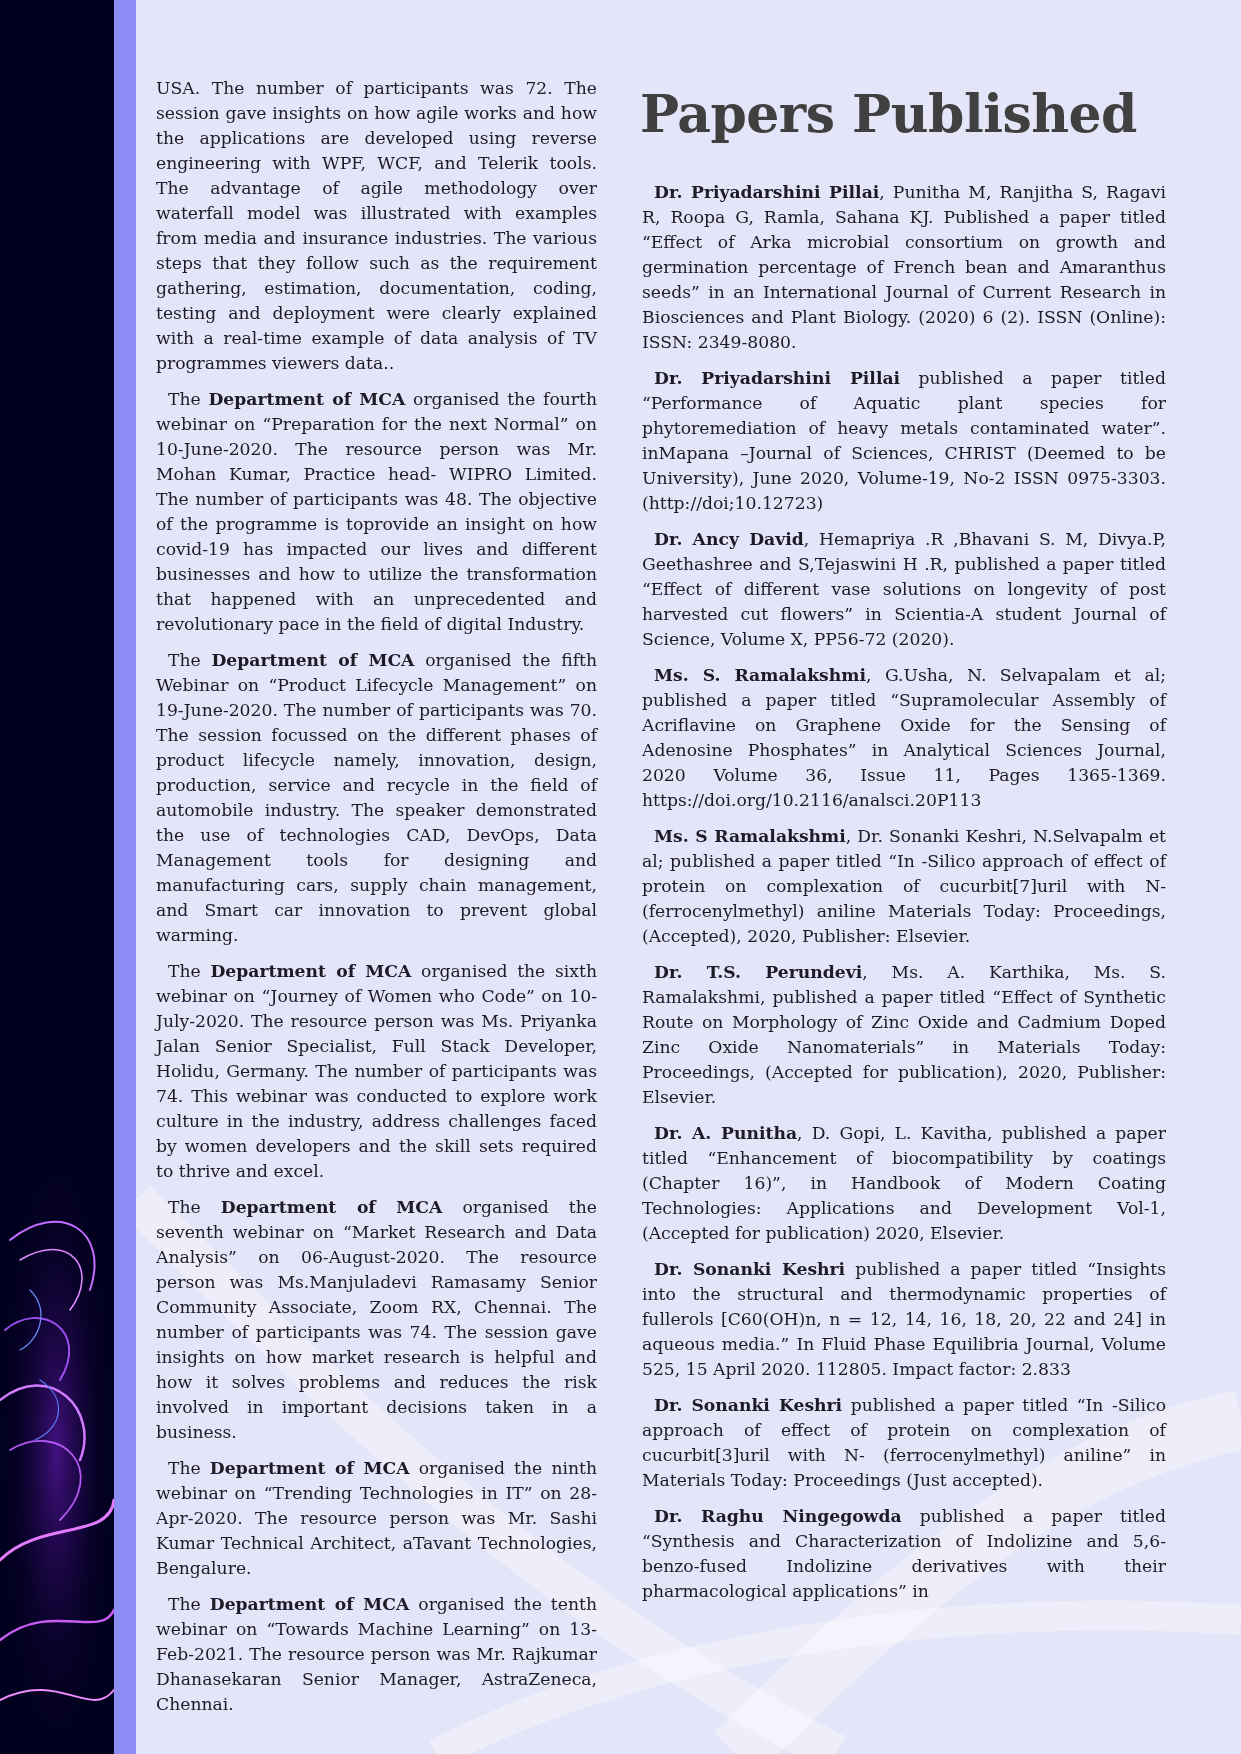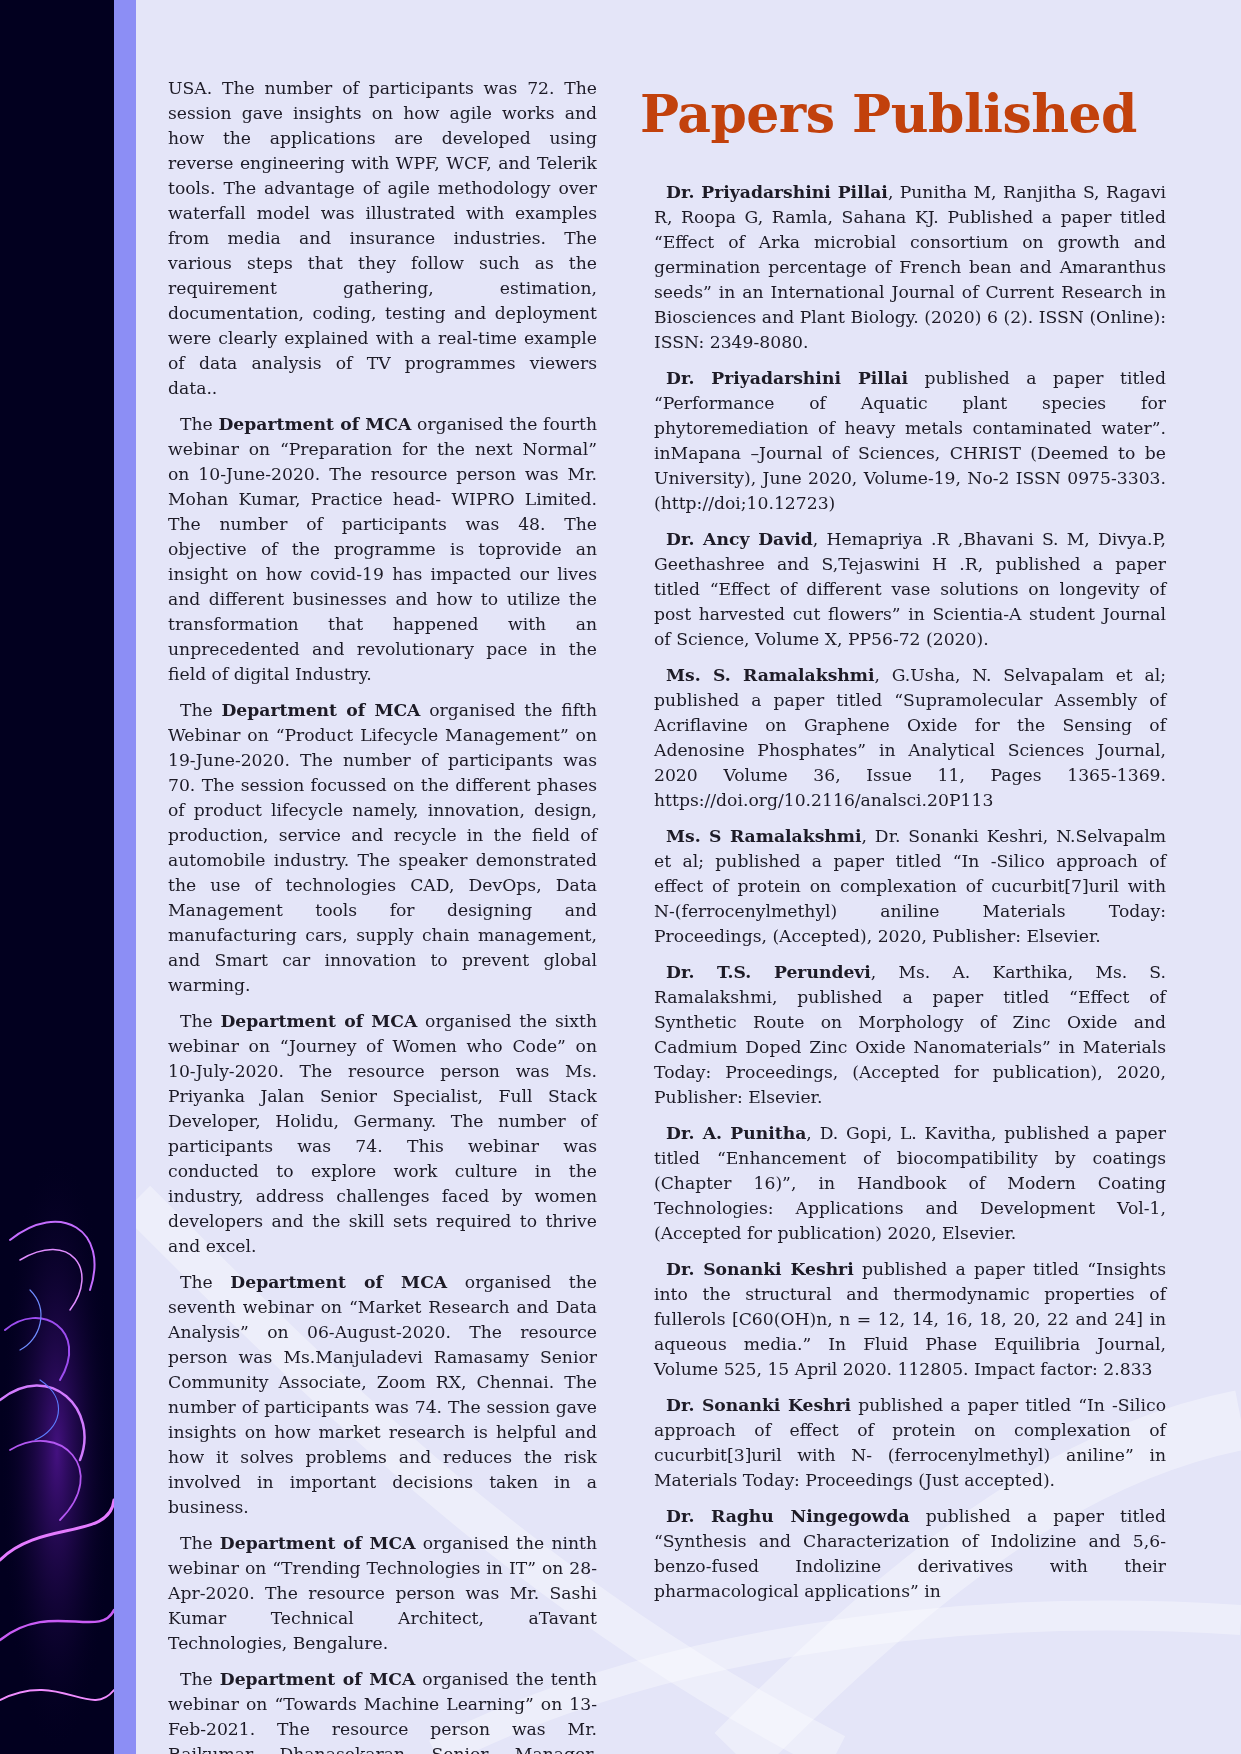--- a/index.html
+++ b/index.html
@@ -19,26 +19,26 @@
     background: #8c8ef5;
   }
   .bg-swirl { position: absolute; left: 136px; top: 0; width: 1105px; height: 1754px; pointer-events: none; }
   .col {
     position: absolute; top: 76px;
     font-size: 17.2px; line-height: 25px; text-align: justify;
     hyphens: auto;
   }
   .col-left { left: 156px; width: 441px; }
   .col-right { left: 642px; width: 524px; top: 84px; }
-  .col p { margin: 0 0 11px 12px; text-indent: 12px; }
+  .col p { margin: 0 0 11px 0; text-indent: 12px; }
   .col p.first { text-indent: 0; }
   .col b { font-weight: bold; }
   h1 {
     margin: 0 0 36px -2px; font-size: 52px; line-height: 60px;
-    font-weight: bold; letter-spacing: -0.5px; color: #c2410c;
+    font-weight: bold; letter-spacing: -0.5px; color: #404040;
     font-family: "DejaVu Serif", serif;
   }
 </style>
 </head>
 <body>
 
 <div class="sidebar">
   <svg width="114" height="1754">
     <defs>
       <radialGradient id="glow" cx="50%" cy="50%" r="50%">

